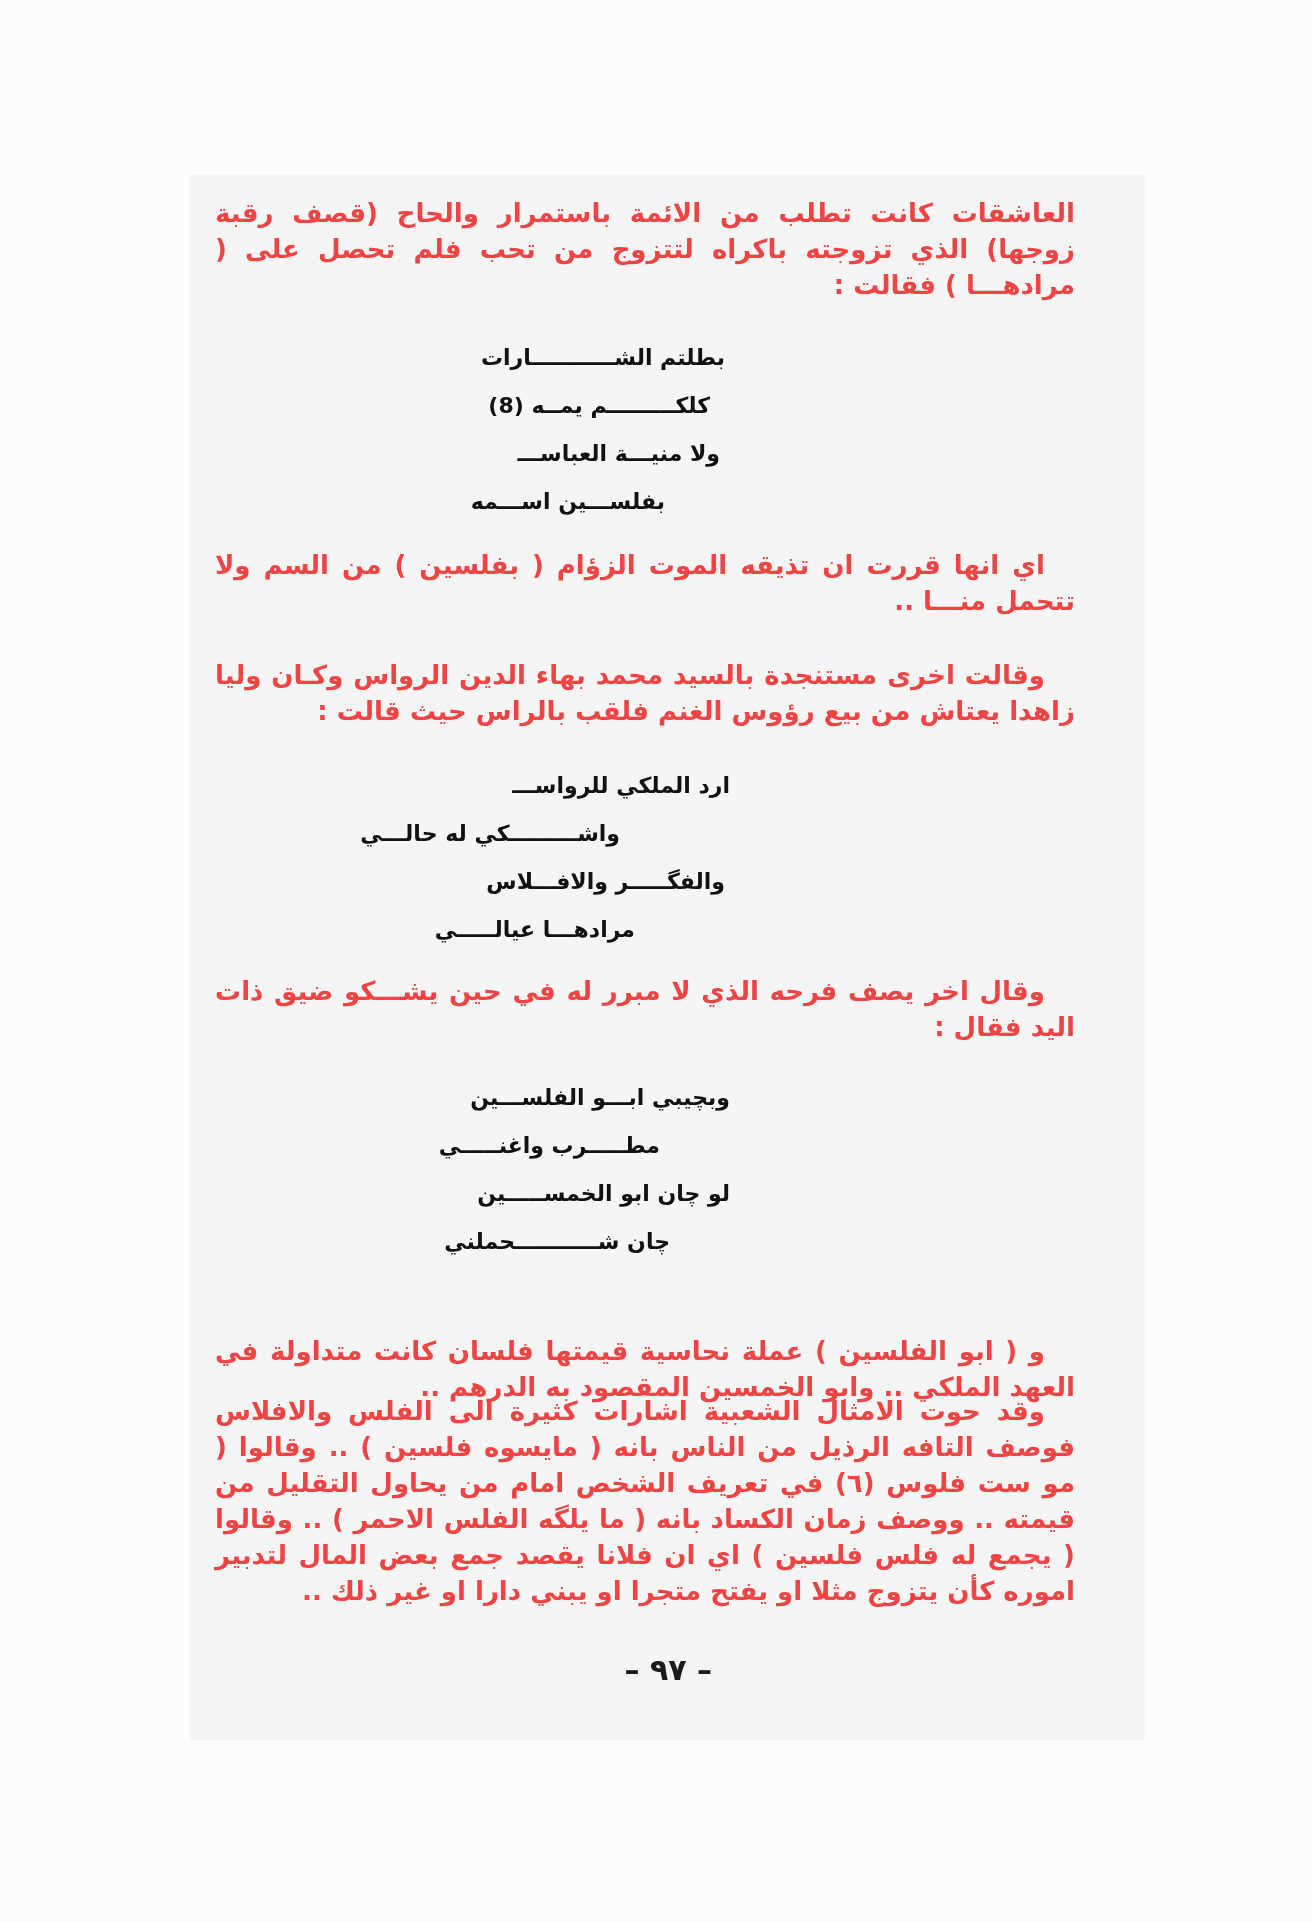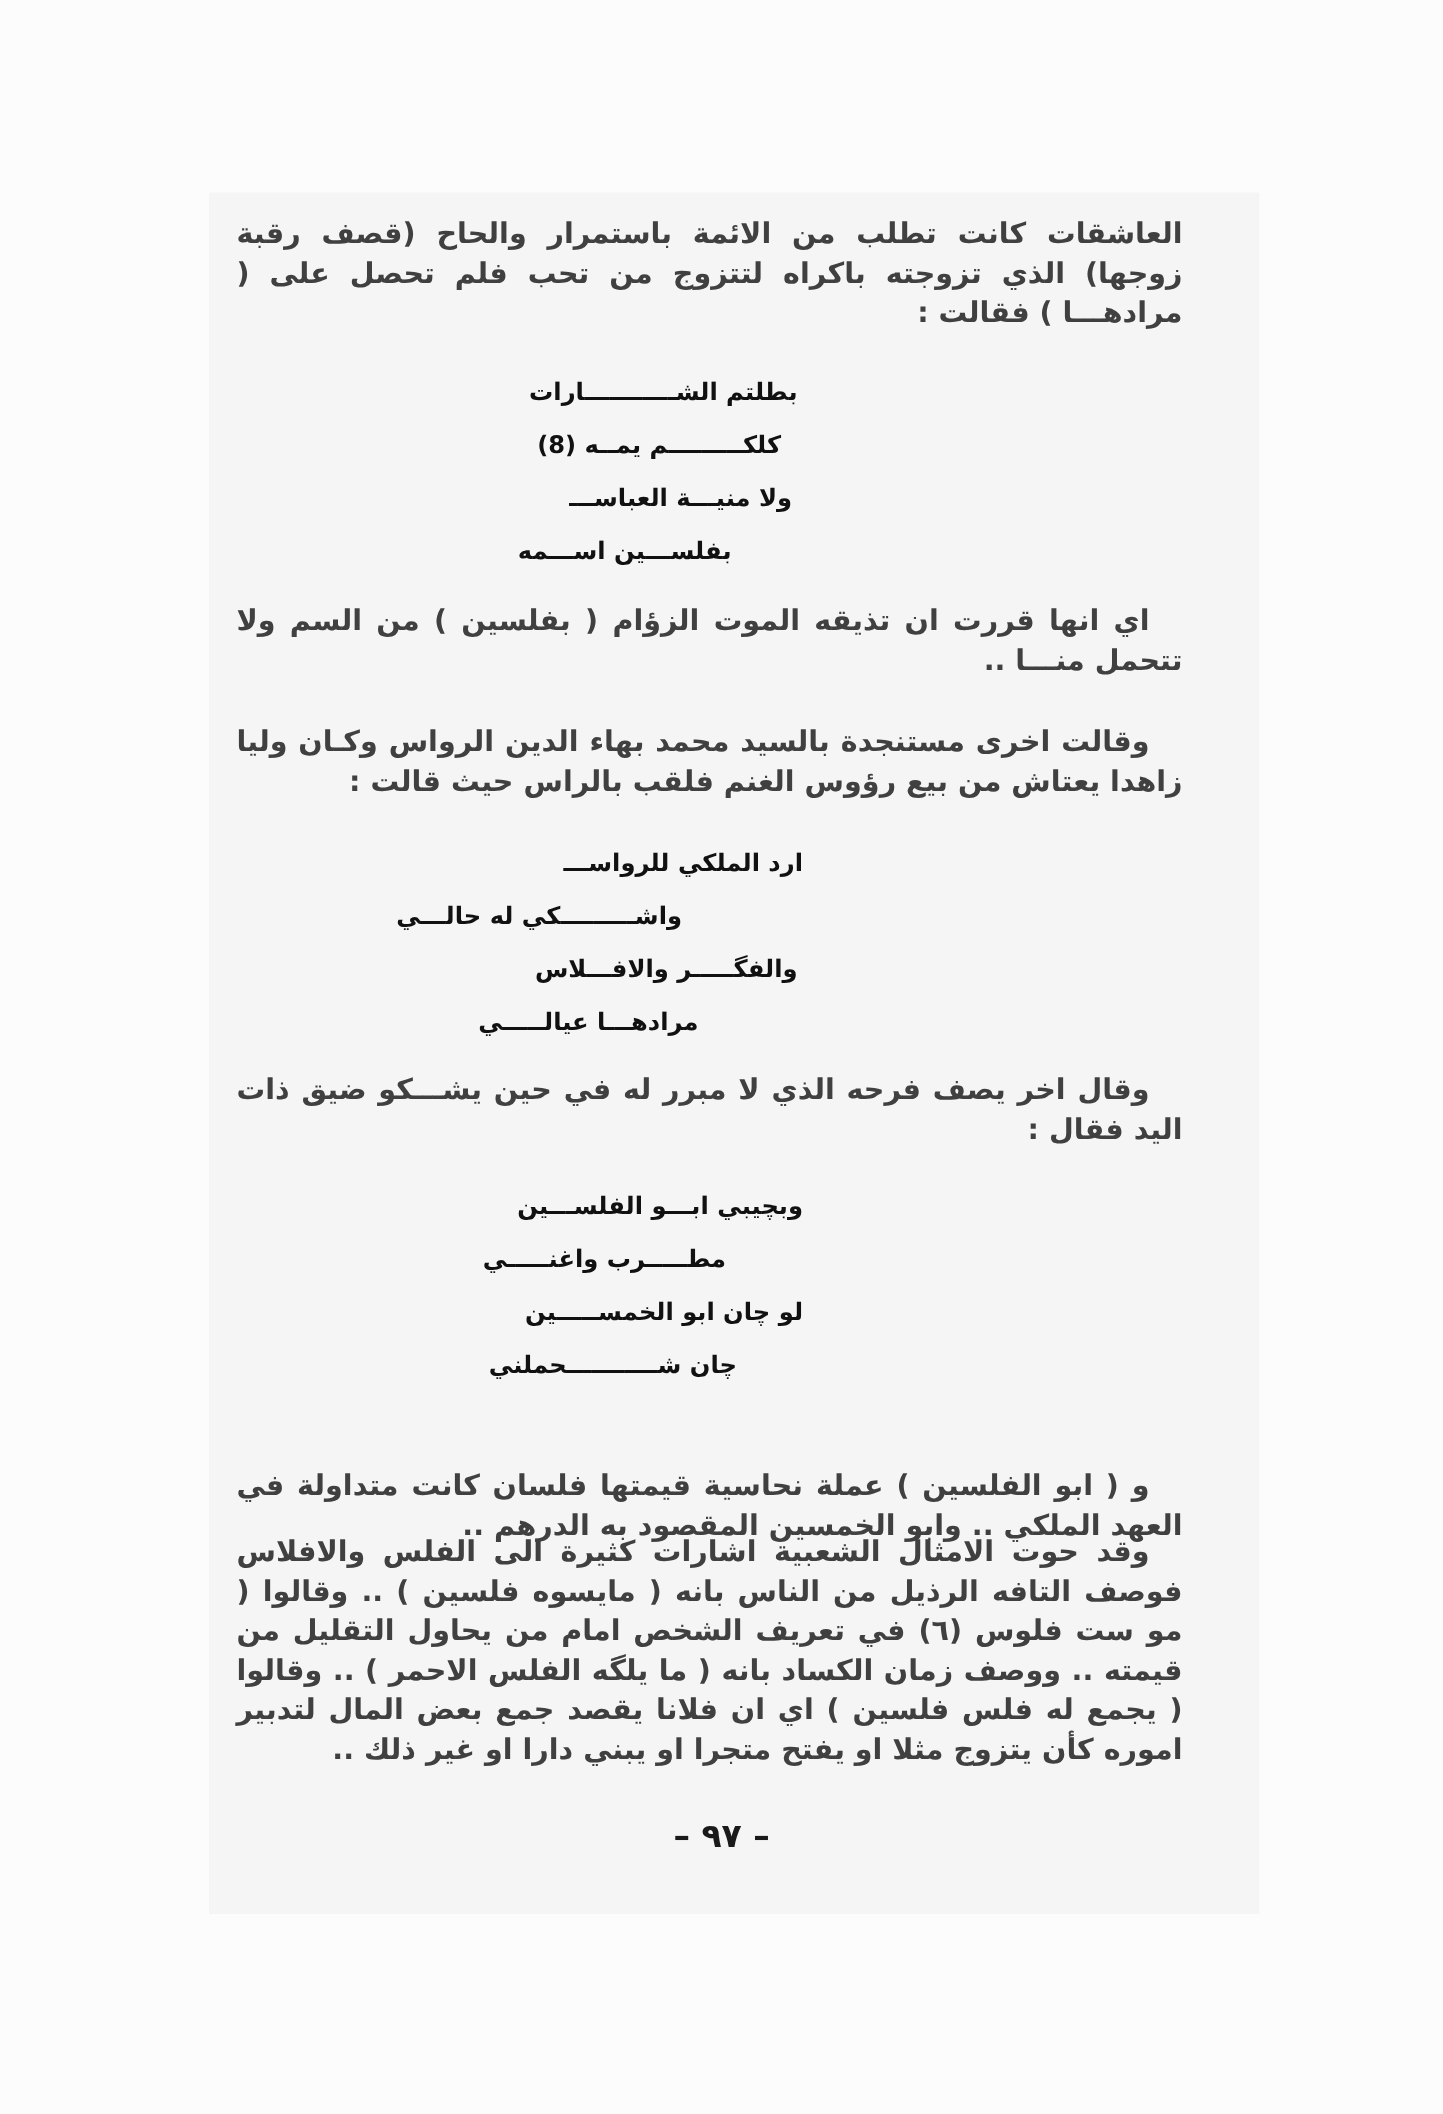--- a/index.html
+++ b/index.html
@@ -32,21 +32,21 @@
       text-align: justify;
     }
     .prose {
       font-family: "DejaVu Sans", sans-serif;
       font-size: 26px;
       line-height: 36px;
       margin: 0;
       text-align: justify;
       text-align-last: right;
       font-weight: bold;
-      color: #404040;
+      color: #ef4444;
     }
     .prose.indent {
       text-indent: 30px;
     }
     .verse {
       font-family: "DejaVu Sans", sans-serif;
       font-weight: bold;
       font-size: 22px;
       line-height: 45px;
       margin: 0;
@@ -57,21 +57,21 @@
       position: relative;
     }
     .stanza .verse {
       position: absolute;
     }
     .folio {
       position: absolute;
       left: 600px;
       top: 1652px;
       width: 112px;
-      text-align: center;
+      text-align: right;
       font-family: "DejaVu Sans", sans-serif;
       font-weight: bold;
       font-size: 30px;
       color: #1a1a1a;
       direction: ltr;
     }
   </style>
 </head>
 <body>
 

